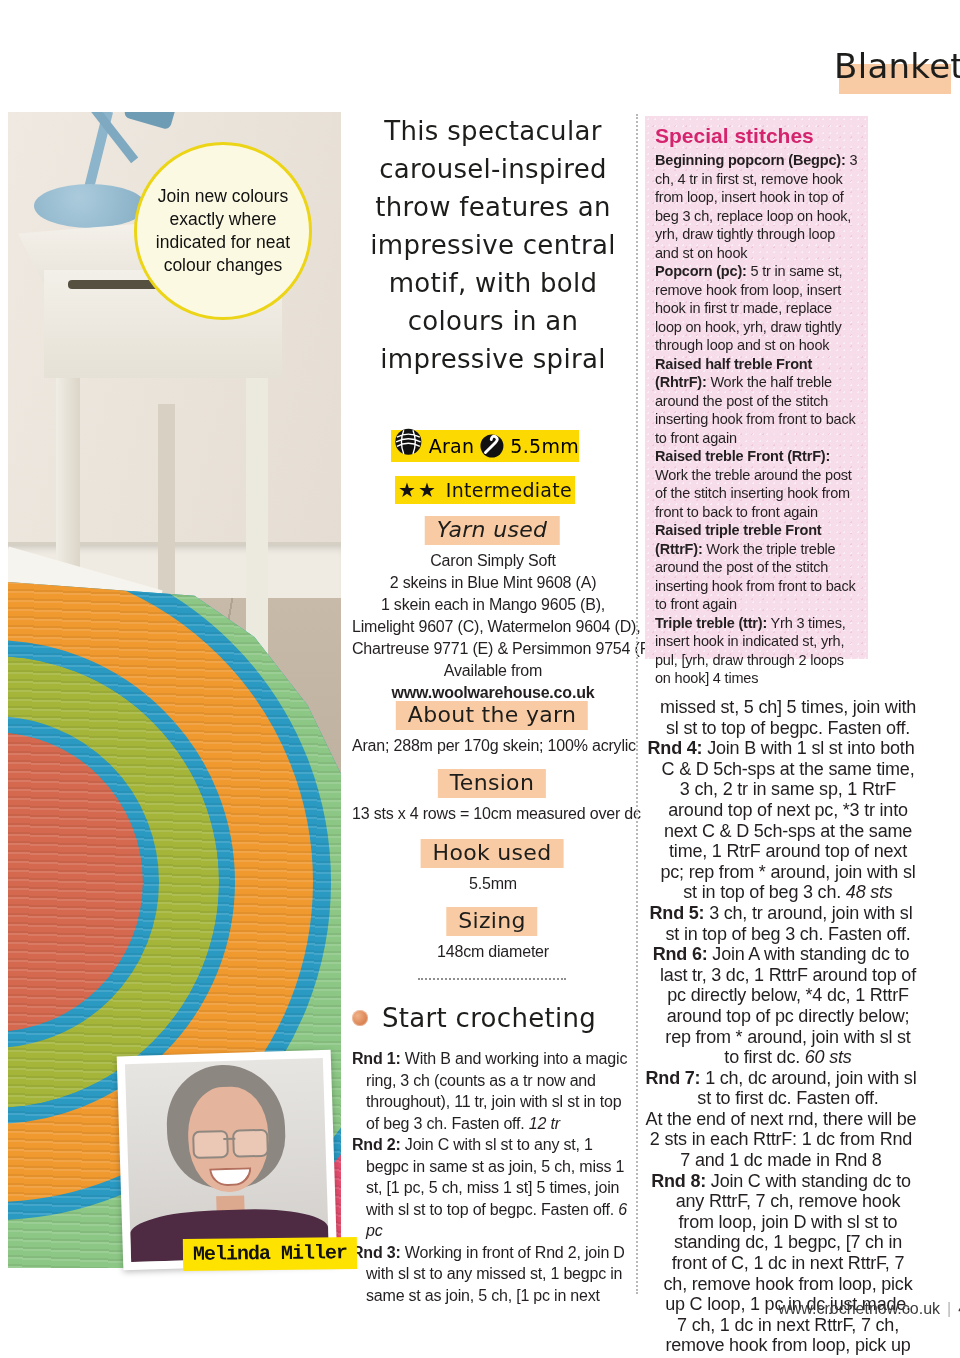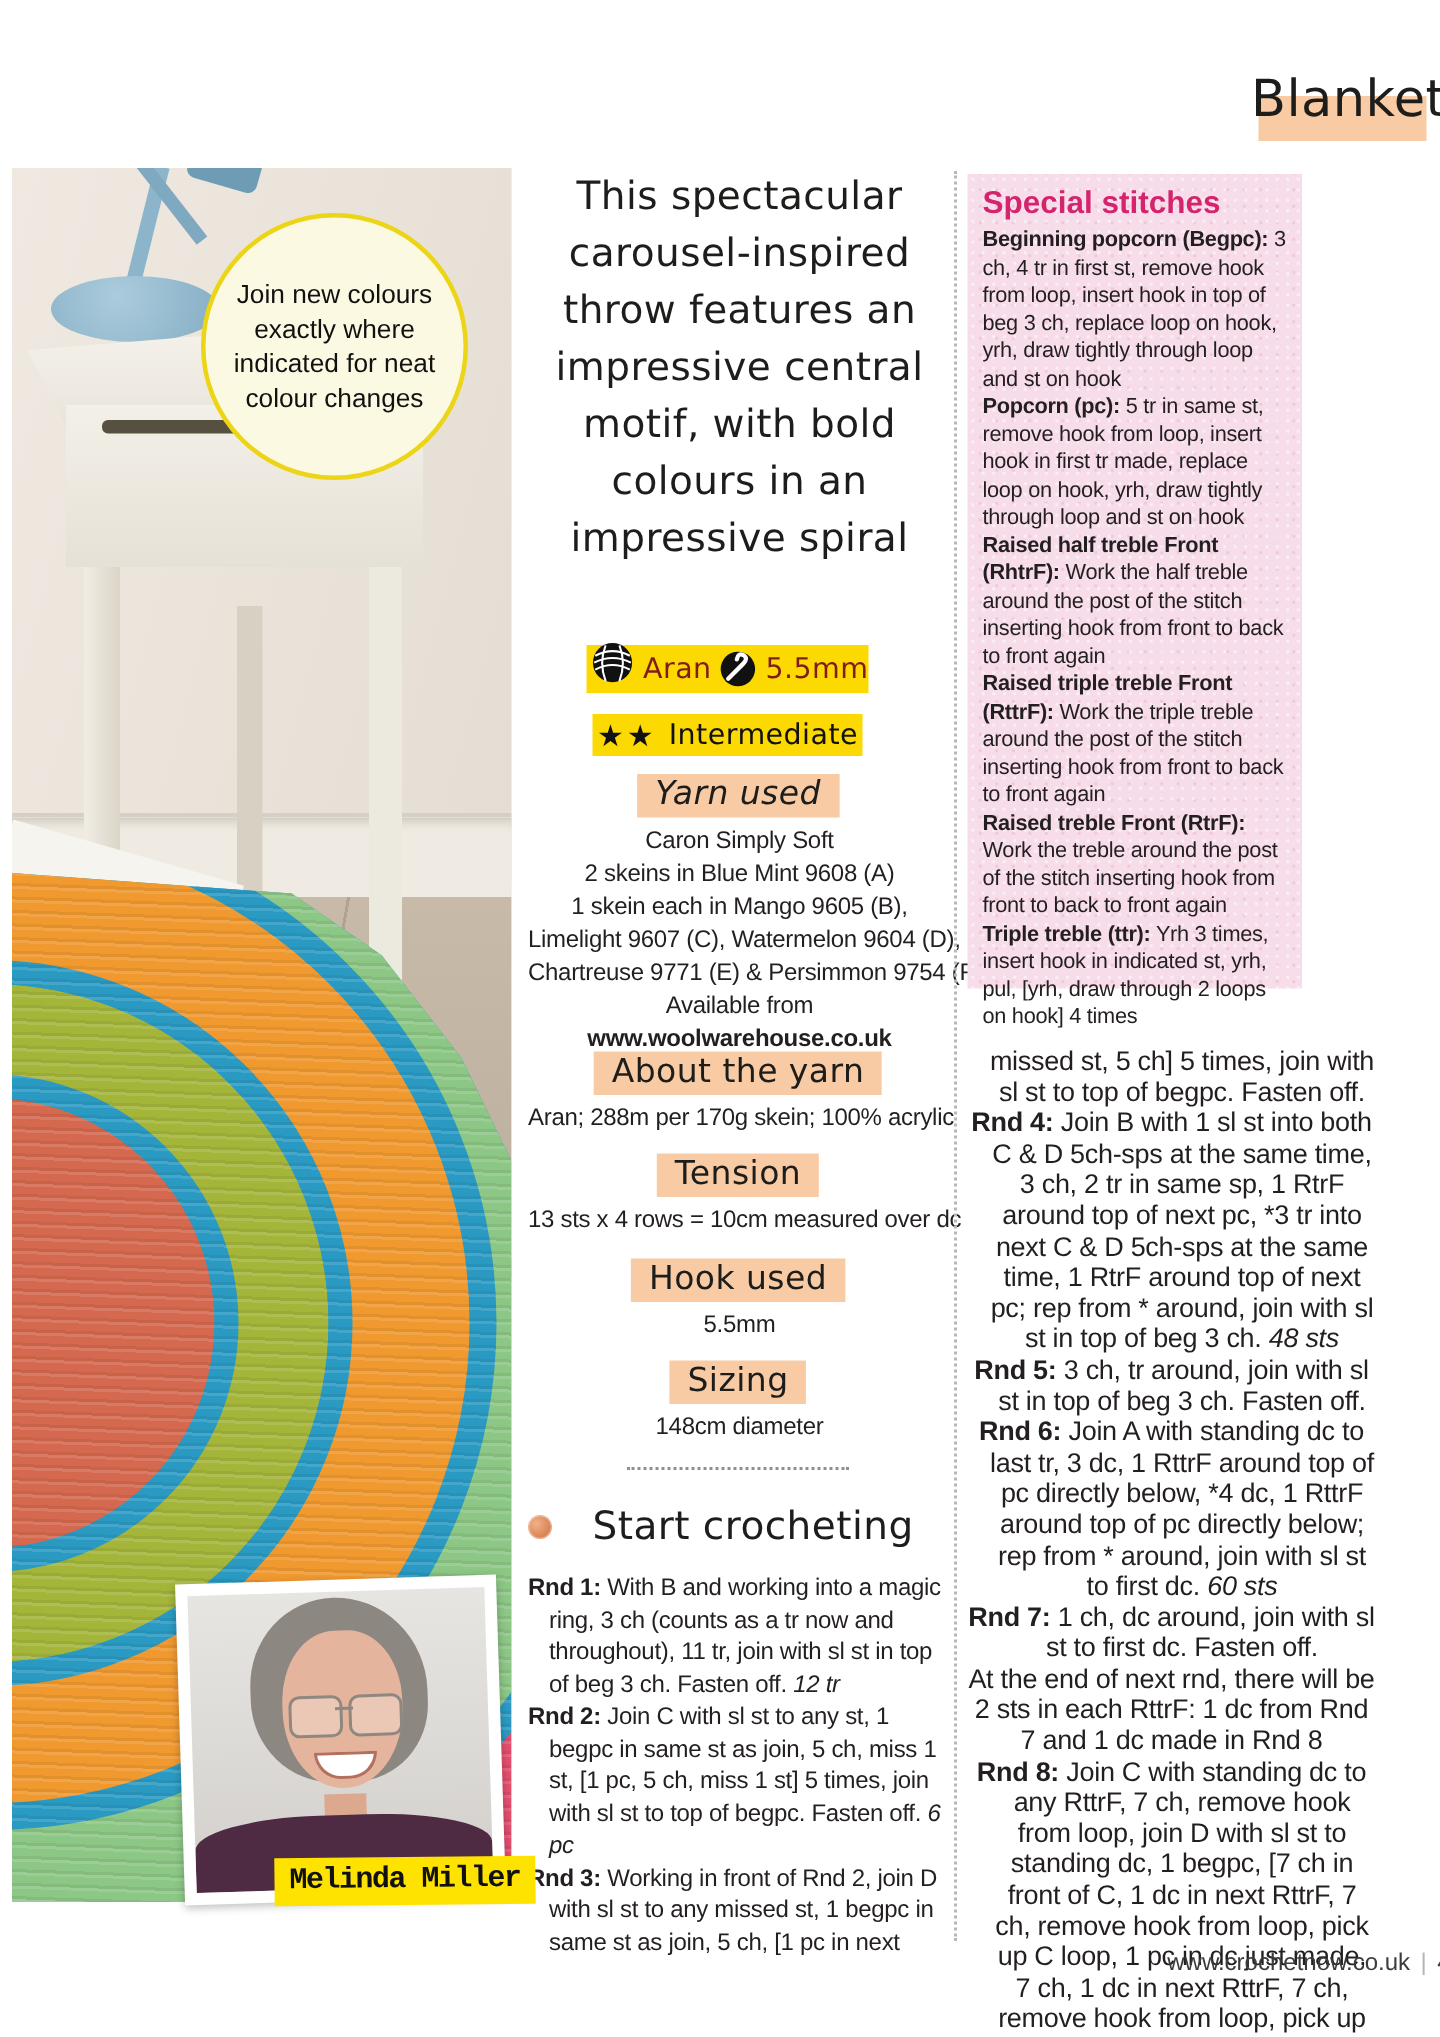--- a/index.html
+++ b/index.html
@@ -60,32 +60,32 @@
   .neck{position:absolute;left:44%;bottom:23%;width:14%;height:9%;background:#dca98f;}
   .shoulders{position:absolute;left:0;bottom:0;width:100%;height:25%;background:#4e2b43;border-radius:42% 42% 0 0;}
   .author-tag{position:absolute;left:183px;top:1238px;background:#ffe300;padding:4px 10px 5px;
               font-family:"Liberation Mono",monospace;font-weight:bold;font-size:20px;letter-spacing:-1px;
               transform:rotate(-0.6deg);color:#111;}
 
   
   .intro{position:absolute;left:352px;top:112px;width:282px;text-align:center;font-size:26px;line-height:38px;color:#1d1d1b;}
   .specbar1{position:absolute;left:391px;top:430px;width:188px;height:32px;background:#fdd902;
             display:flex;align-items:center;gap:5px;padding-left:2px;box-sizing:border-box;}
-  .specbar1 .lbl{font-size:19px;color:#7f1d1d;}
+  .specbar1 .lbl{font-size:19px;color:#000000;}
   .specbar2{position:absolute;left:395px;top:476px;width:180px;height:28px;background:#fdd902;
             display:flex;align-items:center;justify-content:center;gap:8px;}
   .stars{font-size:20px;letter-spacing:2px;color:#111;}
   .specbar2 .lbl{font-size:19px;color:#111;}
   .yarn-ball-svg{margin-top:-10px;}
   .sec-head{position:absolute;left:492px;transform:translateX(-50%);background:#f8cba4;
             padding:1px 12px 3px;font-size:22px;color:#1d1d1b;white-space:nowrap;}
   .cline{position:absolute;left:352px;width:282px;text-align:center;font-size:16px;letter-spacing:-0.2px;white-space:nowrap;}
   .cline.b{font-weight:bold;}
   .dotsep{position:absolute;left:418px;top:978px;width:148px;border-top:2px dotted #8f8f8f;}
-  .start-head{position:absolute;left:352px;top:1003px;display:flex;align-items:center;gap:27px;}
+  .start-head{position:absolute;left:352px;top:1003px;display:flex;align-items:center;gap:14px;}
   .start-head .t{font-size:26px;color:#1d1d1b;}
   .yarn-dot{width:16px;height:16px;border-radius:50%;
             background:radial-gradient(circle at 35% 35%,#f0b289,#d97f4e 70%);
             box-shadow:inset 0 0 0 1px rgba(255,255,255,.35);}
   .rounds{position:absolute;font-size:16px;line-height:21.5px;letter-spacing:-0.2px;}
   .rounds-left{left:352px;top:1048px;width:284px;}
   .rounds-right{left:645px;top:697px;width:272px;font-size:18px;line-height:20.6px;text-align:center;}
   .rnd{margin:0;padding-left:14px;text-indent:-14px;}
   .cont{margin:0;padding-left:14px;}
   .note{margin:0;}
@@ -199,22 +199,22 @@
     <p class="rnd"><b>Rnd 3:</b> <span>Working in front of Rnd 2, join D with sl st to any missed st, 1 begpc in same st as join, 5 ch, [1 pc in next</span></p>
   </div>
 
   <div class="vdots"></div>
 
   <div class="pinkbox">
     <p class="pink-title">Special stitches</p>
     <p class="st"><b>Beginning popcorn (Begpc):</b> <span>3 ch, 4 tr in first st, remove hook from loop, insert hook in top of beg 3 ch, replace loop on hook, yrh, draw tightly through loop and st on hook</span></p>
     <p class="st"><b>Popcorn (pc):</b> <span>5 tr in same st, remove hook from loop, insert hook in first tr made, replace loop on hook, yrh, draw tightly through loop and st on hook</span></p>
     <p class="st"><b>Raised half treble Front (RhtrF):</b> <span>Work the half treble around the post of the stitch inserting hook from front to back to front again</span></p>
+    <p class="st"><b>Raised treble Front (RtrF):</b> <span>Work the treble around the post of the stitch inserting hook from front to back to front again</span></p>
     <p class="st"><b>Raised triple treble Front (RttrF):</b> <span>Work the triple treble around the post of the stitch inserting hook from front to back to front again</span></p>
-    <p class="st"><b>Raised treble Front (RtrF):</b> <span>Work the treble around the post of the stitch inserting hook from front to back to front again</span></p>
     <p class="st"><b>Triple treble (ttr):</b> <span>Yrh 3 times, insert hook in indicated st, yrh, pul, [yrh, draw through 2 loops on hook] 4 times</span></p>
   </div>
 
   <div class="rounds rounds-right">
     <p class="cont">missed st, 5 ch] 5 times, join with sl st to top of begpc. Fasten off.</p>
     <p class="rnd"><b>Rnd 4:</b> <span>Join B with 1 sl st into both C &amp; D 5ch-sps at the same time, 3 ch, 2 tr in same sp, 1 RtrF around top of next pc, *3 tr into next C &amp; D 5ch-sps at the same time, 1 RtrF around top of next pc; rep from * around, join with sl st in top of beg 3 ch.</span> <span class="cnt">48 sts</span></p>
     <p class="rnd"><b>Rnd 5:</b> <span>3 ch, tr around, join with sl st in top of beg 3 ch. Fasten off.</span></p>
     <p class="rnd"><b>Rnd 6:</b> <span>Join A with standing dc to last tr, 3 dc, 1 RttrF around top of pc directly below, *4 dc, 1 RttrF around top of pc directly below; rep from * around, join with sl st to first dc.</span> <span class="cnt">60 sts</span></p>
     <p class="rnd"><b>Rnd 7:</b> <span>1 ch, dc around, join with sl st to first dc. Fasten off.</span></p>
     <p class="note">At the end of next rnd, there will be 2 sts in each RttrF: 1 dc from Rnd 7 and 1 dc made in Rnd 8</p>

